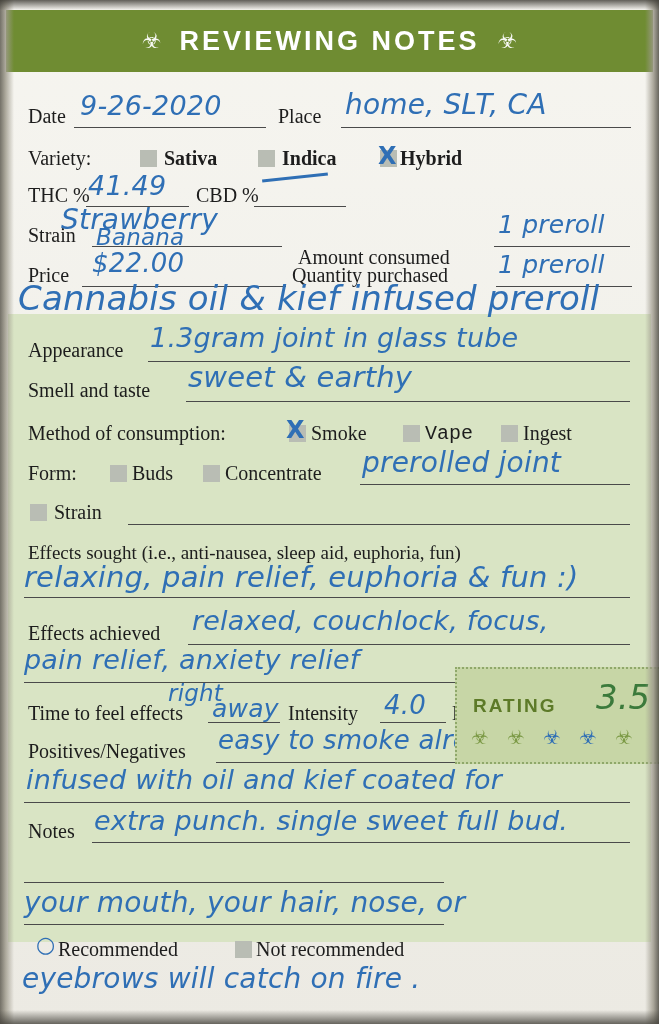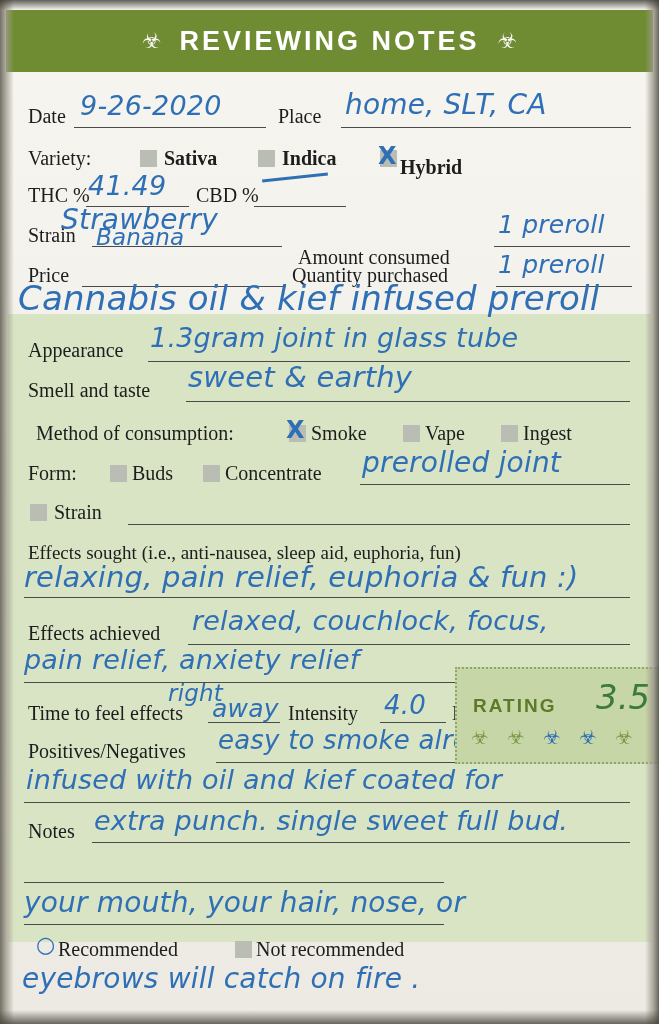--- a/index.html
+++ b/index.html
@@ -202,62 +202,63 @@
     <div class="line" style="left:341px; top:55px; width:290px;"></div>
     <span class="hw" style="left:345px; top:16px; font-size:28px;">home, SLT, CA</span>
 
     <span class="row lbl" style="left:28px; top:75px;">Variety:</span>
     <div class="box" style="left:140px; top:78px;"></div>
     <span class="row lbl" style="left:164px; top:75px; font-weight:bold;">Sativa</span>
     <div class="box" style="left:258px; top:78px;"></div>
     <span class="row lbl" style="left:282px; top:75px; font-weight:bold;">Indica</span>
     <div class="box" style="left:380px; top:78px;"></div>
     <span class="xmark" style="left:378px; top:72px;">X</span>
-    <span class="row lbl" style="left:400px; top:75px; font-weight:bold;margin-top:9px;">Hybrid</span>
+    <span class="row lbl" style="left:400px; top:75px; font-weight:bold;">Hybrid</span>
 
     <span class="row lbl" style="left:28px; top:112px;">THC %</span>
     <div class="line" style="left:86px; top:134px; width:103px;"></div>
     <span class="hw" style="left:88px; top:98px; font-size:27px;">41.49</span>
 
     <span class="row lbl" style="left:196px; top:112px;">CBD %</span>
     <div class="line" style="left:254px; top:134px; width:92px;"></div>
     <div class="hw" style="left:262px; top:104px; width:66px; height:3px; background:#2f6fb5; transform:rotate(-6deg);"></div>
 
     <span class="row lbl" style="left:28px; top:152px;">Strain</span>
     <div class="line" style="left:92px; top:174px; width:190px;"></div>
     <span class="hw" style="left:22px; top:131px; font-size:28px;margin-left:39px;">Strawberry</span>
     <span class="hw" style="left:96px; top:152px; font-size:23px;">Banana</span>
 
     <span class="row lbl" style="left:298px; top:152px;margin-top:22px;">Amount consumed</span>
     <div class="line" style="left:494px; top:174px; width:136px;"></div>
     <span class="hw" style="left:498px; top:138px; font-size:25px;">1 preroll</span>
 
     <span class="row lbl" style="left:28px; top:192px;">Price</span>
     <div class="line" style="left:82px; top:214px; width:204px;"></div>
+    <span class="hw" style="left:92px; top:176px; font-size:26px;">$22.00</span>
 
     <span class="row lbl" style="left:292px; top:192px;">Quantity purchased</span>
     <div class="line" style="left:496px; top:214px; width:136px;"></div>
     <span class="hw" style="left:498px; top:178px; font-size:25px;">1 preroll</span>
 
     <span class="hw" style="left:6px; top:206px; font-size:34px;padding-left:12px;">Cannabis oil &amp; kief infused preroll</span>
 
     <span class="row lbl" style="left:28px; top:267px;">Appearance</span>
     <div class="line" style="left:148px; top:289px; width:482px;"></div>
     <span class="hw" style="left:150px; top:250px; font-size:27px;">1.3gram joint in glass tube</span>
 
     <span class="row lbl" style="left:28px; top:307px;">Smell and taste</span>
     <div class="line" style="left:186px; top:329px; width:444px;"></div>
     <span class="hw" style="left:188px; top:288px; font-size:29px;">sweet &amp; earthy</span>
 
-    <span class="row lbl" style="left:28px; top:350px;margin-left:8px;">Method of consumption:</span>
+    <span class="row lbl" style="left:28px; top:350px;">Method of consumption:</span>
     <div class="box" style="left:289px; top:353px;"></div>
     <span class="xmark" style="left:286px; top:346px;">X</span>
     <span class="row lbl" style="left:311px; top:350px;">Smoke</span>
     <div class="box" style="left:403px; top:353px;"></div>
-    <span class="row lbl" style="left:425px; top:350px;">Vape</span>
+    <span class="row lbl" style="left:425px; top:350px;font-family:Liberation Mono, monospace;">Vape</span>
     <div class="box" style="left:501px; top:353px;"></div>
     <span class="row lbl" style="left:523px; top:350px;">Ingest</span>
 
     <span class="row lbl" style="left:28px; top:390px;">Form:</span>
     <div class="box" style="left:110px; top:393px;"></div>
     <span class="row lbl" style="left:132px; top:390px;">Buds</span>
     <div class="box" style="left:203px; top:393px;"></div>
     <span class="row lbl" style="left:225px; top:390px;">Concentrate</span>
     <div class="line" style="left:360px; top:412px; width:270px;"></div>
     <span class="hw" style="left:362px; top:374px; font-size:28px;">prerolled joint</span>

